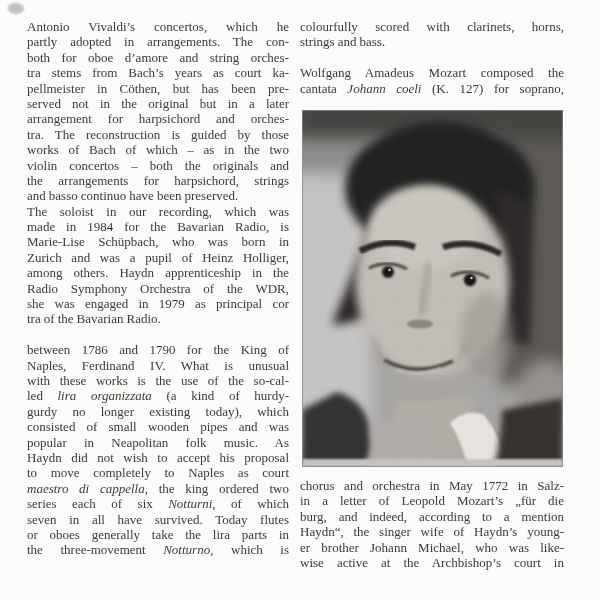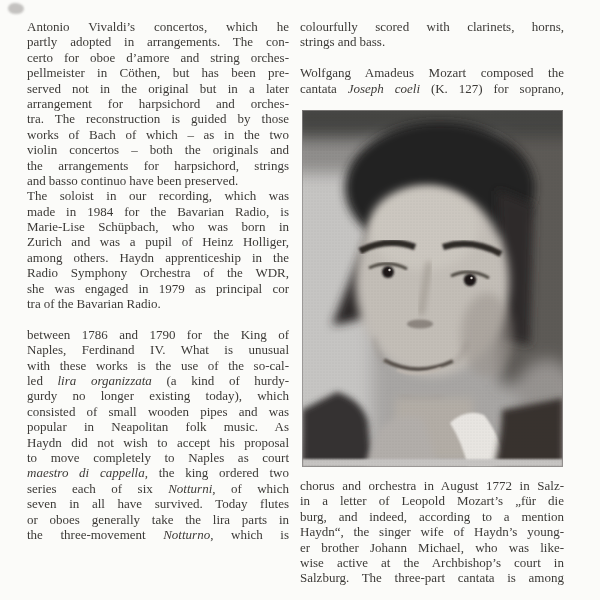--- a/index.html
+++ b/index.html
@@ -34,21 +34,22 @@
 </style>
 </head>
 <body>
 
 <div class="smudge"></div>
 
 <div class="col" id="col-left">
     <div class="para">
       <div class="line">Antonio Vivaldi’s concertos, which he</div>
       <div class="line">partly adopted in arrangements. The con-</div>
-      <div class="line">certo for oboe d’amore and string orches-</div>
+      <div class="line">both for oboe d’amore and string orches-</div>
+      <div class="line">tra stems from Bach’s years as court ka-</div>
       <div class="line">pellmeister in Cöthen, but has been pre-</div>
       <div class="line">served not in the original but in a later</div>
       <div class="line">arrangement for harpsichord and orches-</div>
       <div class="line">tra. The reconstruction is guided by those</div>
       <div class="line">works of Bach of which – as in the two</div>
       <div class="line">violin concertos – both the originals and</div>
       <div class="line">the arrangements for harpsichord, strings</div>
       <div class="line last">and basso continuo have been preserved.</div>
     </div>
     <div class="para">
@@ -80,21 +81,21 @@
   </div>
 
 <div class="col" id="col-right">
   <div>
       <div class="para">
         <div class="line">colourfully scored with clarinets, horns,</div>
         <div class="line last">strings and bass.</div>
       </div>
       <div class="para gap">
         <div class="line">Wolfgang Amadeus Mozart composed the</div>
-        <div class="line">cantata <em>Joseph coeli</em> (K. 127) for soprano,</div>
+        <div class="line">cantata <em>Johann coeli</em> (K. 127) for soprano,</div>
       </div>
     </div>
 
   <figure class="photo" aria-label="black-and-white halftone portrait photograph of a woman with short dark hair, dark eyes and a slight smile, wearing a dark jacket over a white blouse">
     <svg viewBox="0 0 261 357" preserveAspectRatio="none">
       <defs>
         <filter id="b8" x="-30%" y="-30%" width="160%" height="160%">
             <feGaussianBlur stdDeviation="8"></feGaussianBlur>
           </filter>
         <filter id="b5" x="-30%" y="-30%" width="160%" height="160%">
@@ -159,22 +160,21 @@
         <rect x="0" y="349" width="261" height="8" fill="#c6c4c2" filter="url(#b1)"></rect>
 
         <rect width="261" height="357" fill="url(#grain)"></rect>
         <rect x="0.5" y="0.5" width="260" height="356" fill="none" stroke="#8a8886" stroke-width="1" opacity="0.7"></rect>
       </g>
     </svg>
   </figure>
 
   <div>
       <div class="para">
-        <div class="line">chorus and orchestra in August 1772 in Salz-</div>
+        <div class="line">chorus and orchestra in May 1772 in Salz-</div>
         <div class="line">in a letter of Leopold Mozart’s „für die</div>
         <div class="line">burg, and indeed, according to a mention</div>
         <div class="line">Haydn“, the singer wife of Haydn’s young-</div>
         <div class="line">er brother Johann Michael, who was like-</div>
         <div class="line">wise active at the Archbishop’s court in</div>
-        <div class="line">Salzburg. The three-part cantata is among</div>
       </div>
     </div>
 </div>
 
 </body></html>

